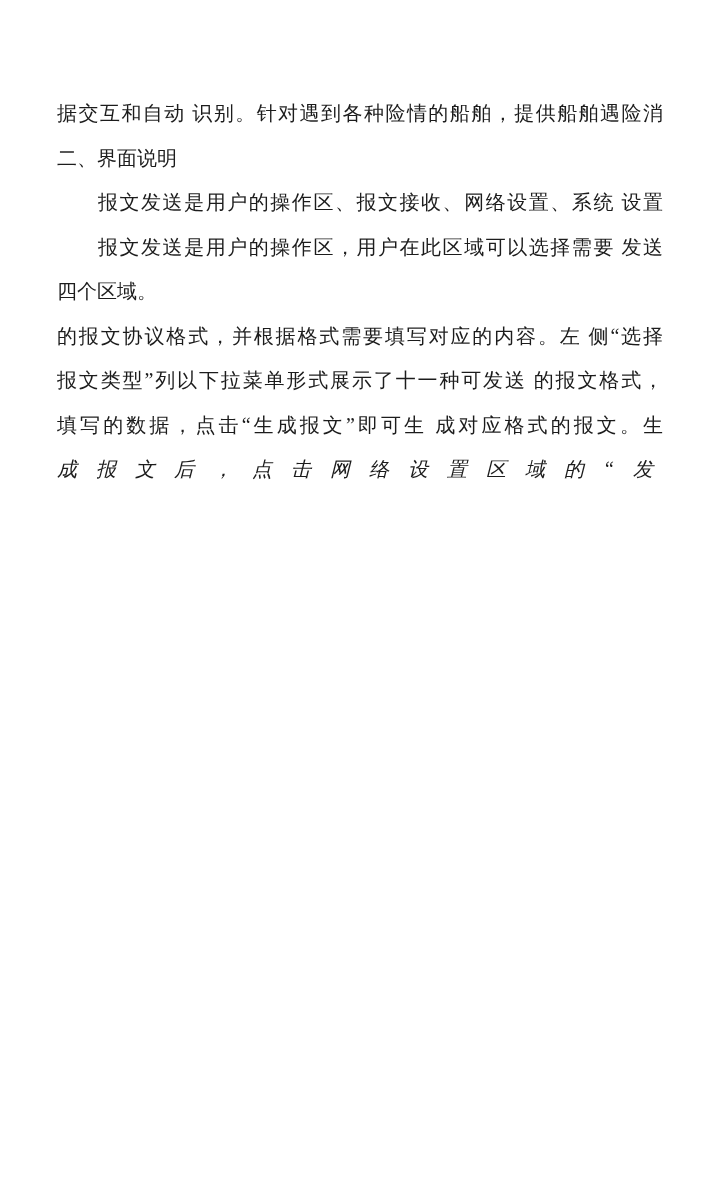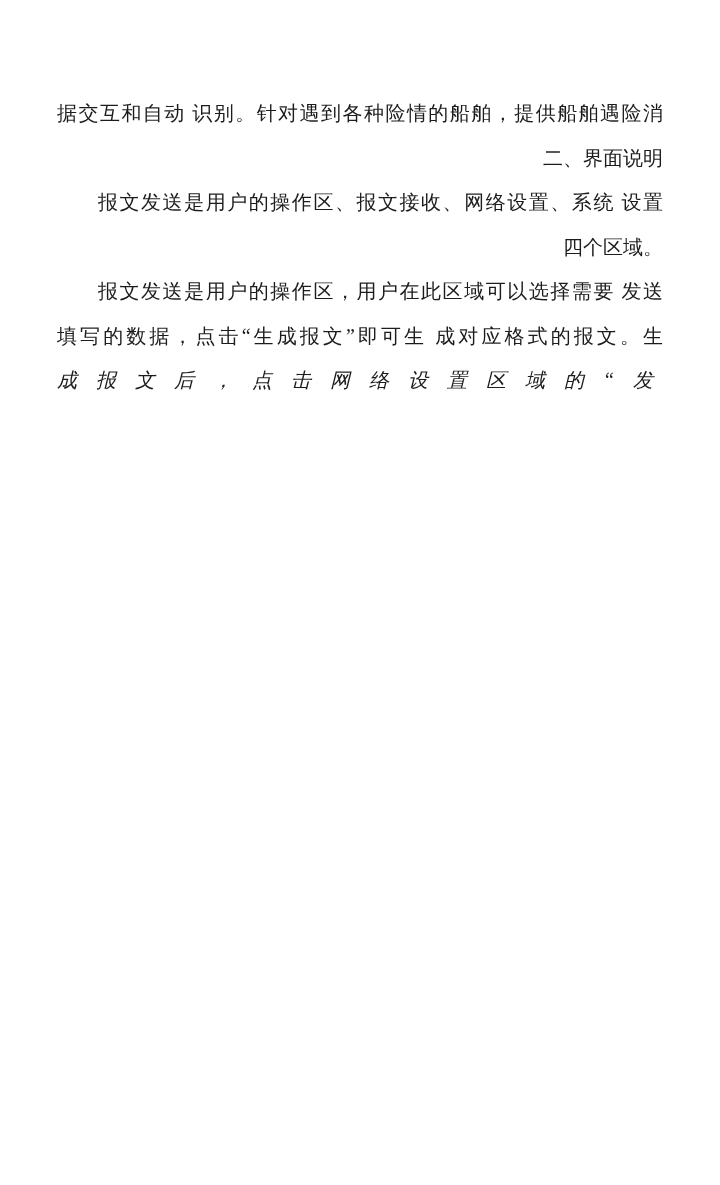--- a/index.html
+++ b/index.html
@@ -19,21 +19,21 @@
     position: absolute;
     top: 91px;
     left: 57px;
     width: 606px;
     color: #1c1c1c;
   }
   .line {
     font-size: 20px;
     line-height: 44.5px;
     white-space: normal;
-    text-align: right;
+    text-align: left;
   }
   .line.justify {
     text-align: justify;
     text-align-last: justify;
     text-justify: inter-character;
   }
   .line.indent {
     text-indent: 41px;
   }
   .line.spread {
@@ -43,18 +43,20 @@
   }
 </style>
 </head>
 <body>
 
 <div class="page">
   <div class="textblock">
     <div class="line justify">据交互和自动 识别。针对遇到各种险情的船舶，提供船舶遇险消</div>
     <div class="line">二、界面说明</div>
     <div class="line justify indent">报文发送是用户的操作区、报文接收、网络设置、系统 设置</div>
+    <div class="line justify indent">报文发送是用户的操作区，用户在此区域可以选择需要 发送</div>
     <div class="line">四个区域。</div>
-    <div class="line justify indent">报文发送是用户的操作区，用户在此区域可以选择需要 发送</div>
+    <div class="line justify">的报文协议格式，并根据格式需要填写对应的内容。左 侧“选择</div>
+    <div class="line justify">报文类型”列以下拉菜单形式展示了十一种可发送 的报文格式，</div>
     <div class="line justify">填写的数据，点击“生成报文”即可生 成对应格式的报文。生</div>
     <div class="line spread">成报文后，点击网络设置区域的“发</div>
   </div>
 </div>
 
 </body></html>

